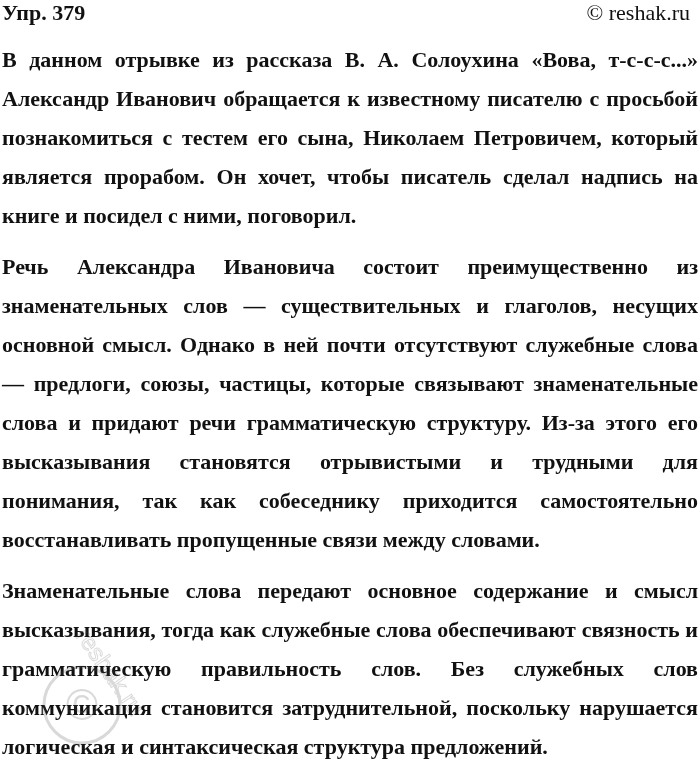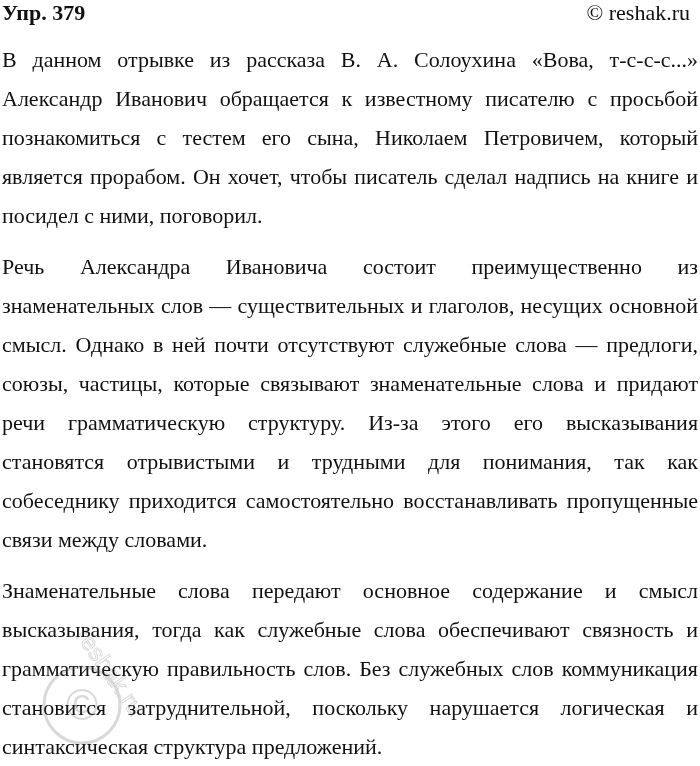--- a/index.html
+++ b/index.html
@@ -21,20 +21,21 @@
   }
   .content {
     position: absolute; left: 2px; top: 40px; width: 696px;
   }
   .para {
     margin: 0 0 12px 0;
     font-size: 22px;
     line-height: 39px;
     text-align: justify;
     text-align-last: left;
+    font-weight: bold;
   }
   .watermark {
     position: absolute; left: 22px; top: 620px; width: 150px; height: 150px;
     opacity: 0.22; pointer-events: none;
   }
 </style>
 </head>
 <body>
 
 <div class="header">

